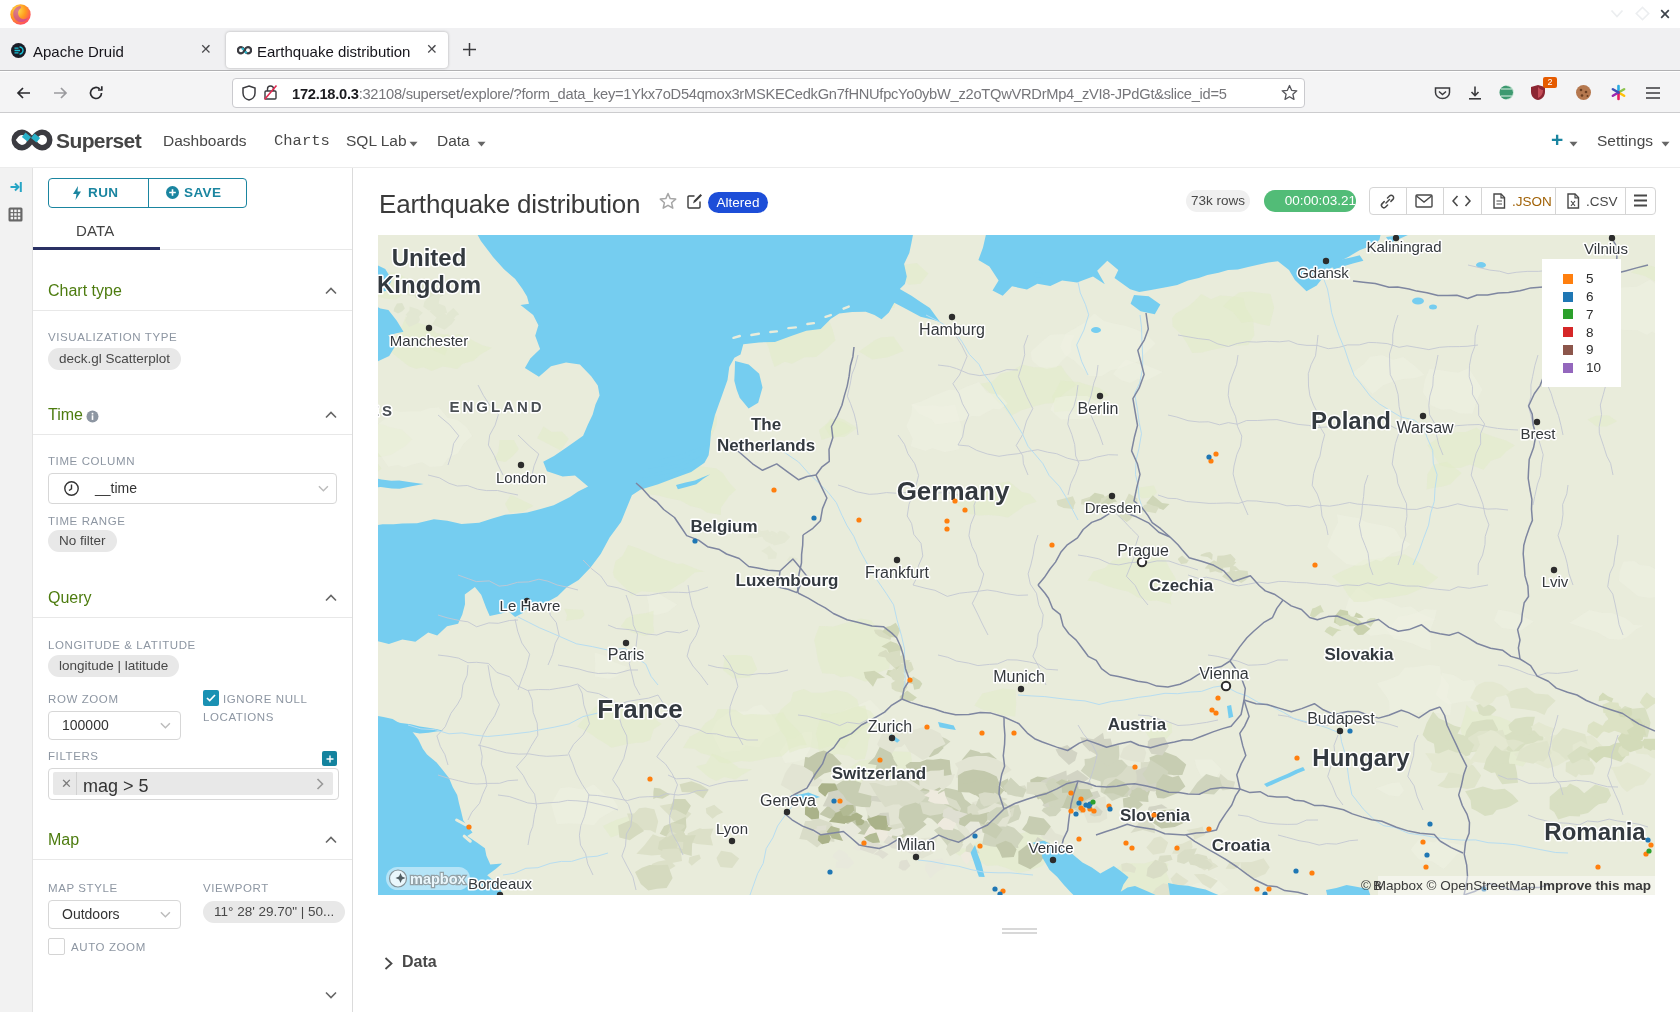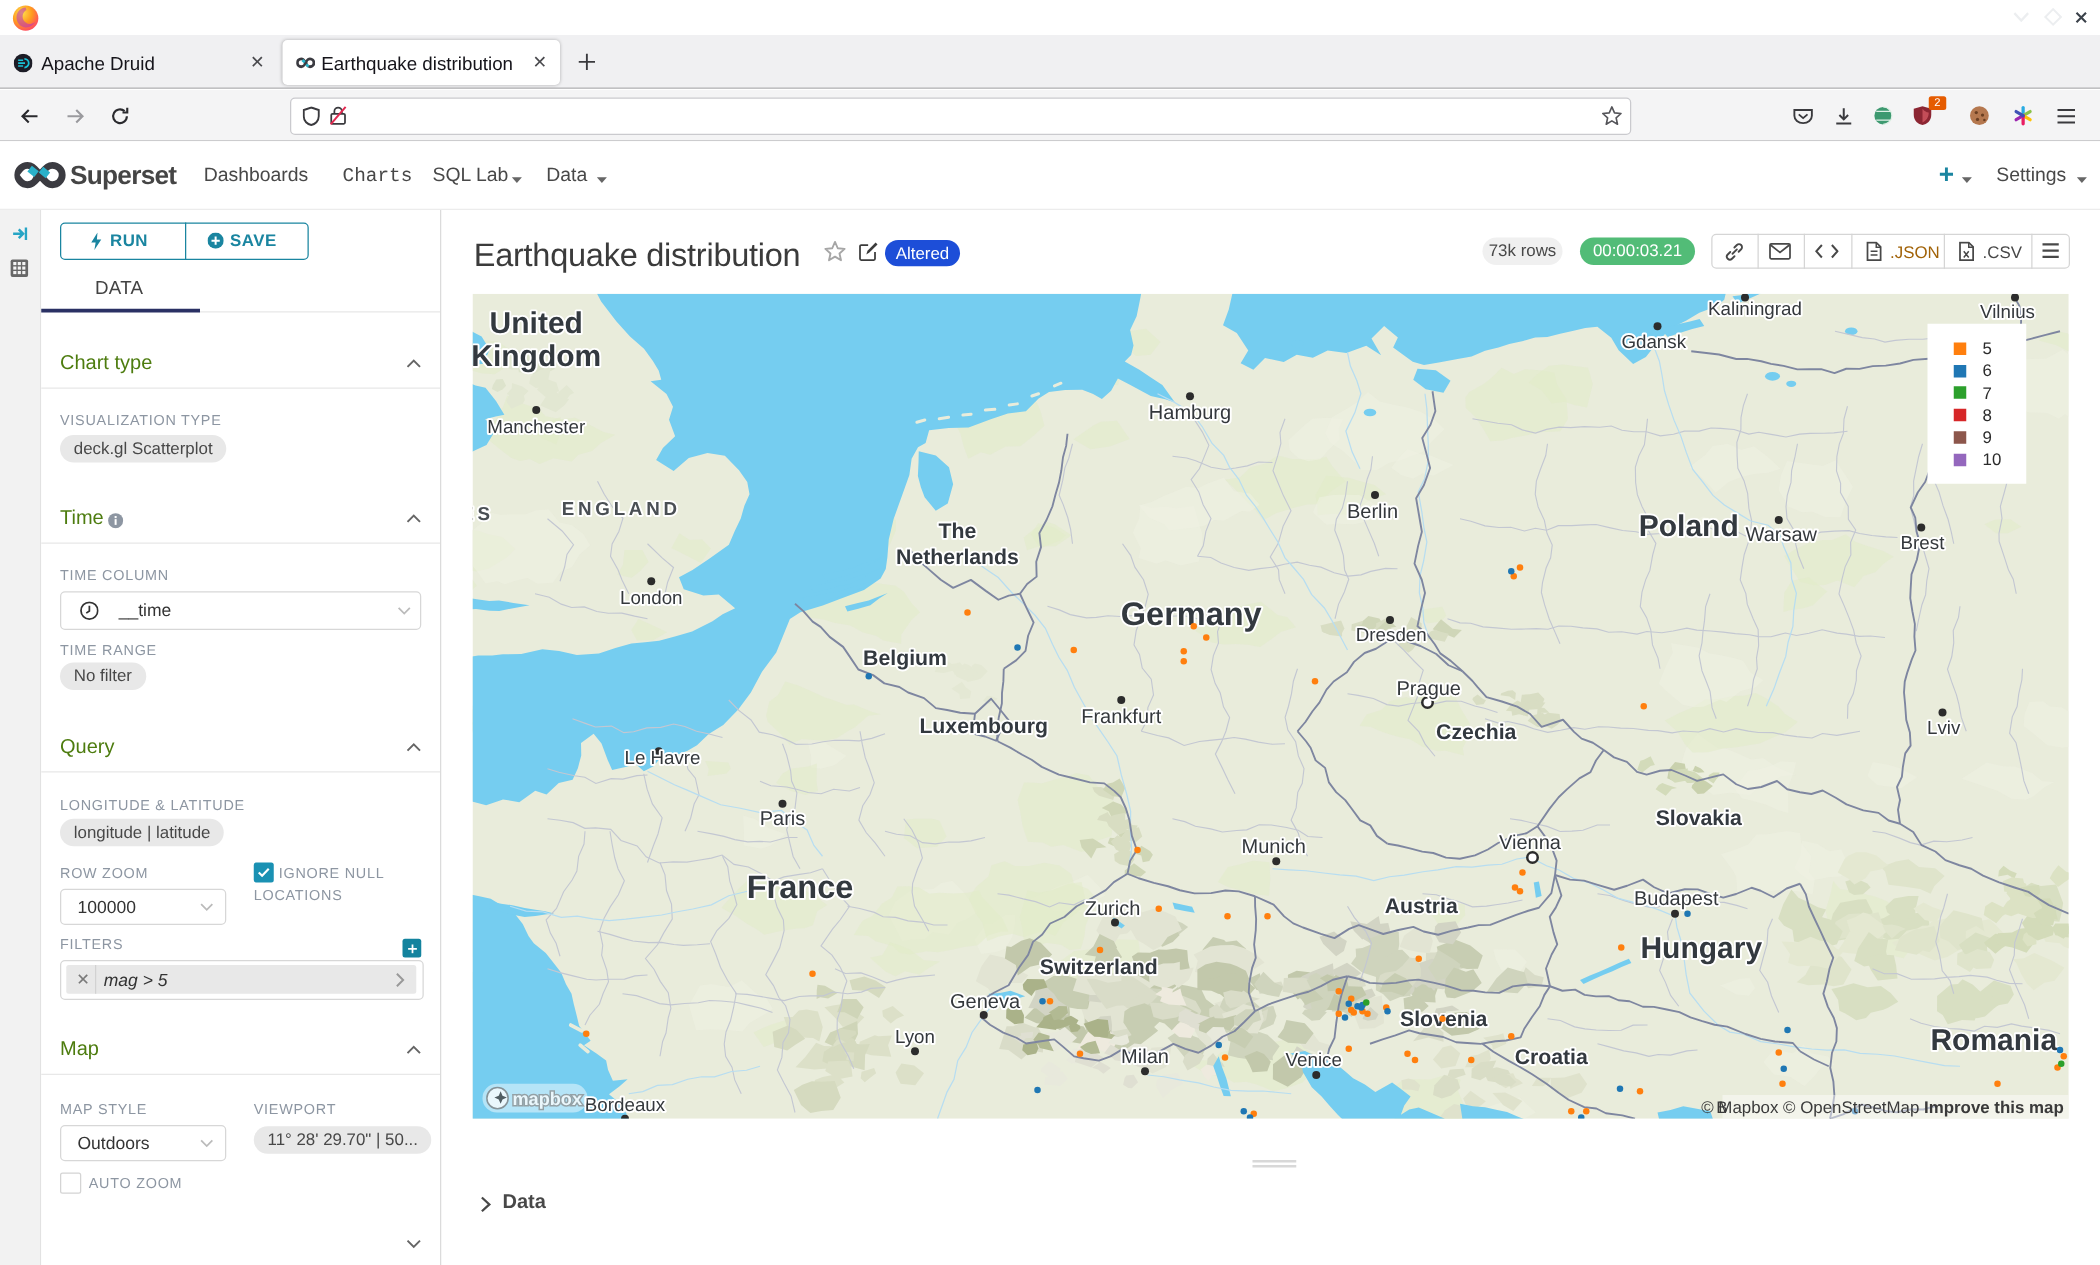--- a/index.html
+++ b/index.html
@@ -75,20 +75,21 @@
     </svg>
 <div class="abs urlbox"></div>
 <svg class="abs" style="left:242px;top:85px" width="14" height="16" viewBox="0 0 14 16">
       <path d="M7,1 L13,3 V8 C13,12 10,14.5 7,15 C4,14.5 1,12 1,8 V3 Z" fill="none" stroke="#3a3a3e" stroke-width="1.5"></path>
     </svg>
 <svg class="abs" style="left:263px;top:84px" width="15" height="17" viewBox="0 0 15 17">
       <rect x="2" y="7" width="11" height="8" rx="1" fill="none" stroke="#3a3a3e" stroke-width="1.4"></rect>
       <path d="M4.5,7 V5 a3,3 0 0 1 6,0 V7" fill="none" stroke="#3a3a3e" stroke-width="1.4"></path>
       <path d="M1.5,15.5 L13.5,1.5" stroke="#e22850" stroke-width="1.6"></path>
     </svg>
+<div class="abs" style="left:292px;top:86px;width:945px;overflow:hidden;white-space:nowrap;font-size:14.7px;letter-spacing:-0.28px;color:#76767a;"><b style="color:#1b1b1f;font-weight:700;">172.18.0.3</b>:32108/superset/explore/?form_data_key=1Ykx7oD54qmox3rMSKECedkGn7fHNUfpcYo0ybW_z2oTQwVRDrMp4_zVI8-JPdGt&amp;slice_id=5</div>
 <svg class="abs" style="left:1281px;top:84px" width="17" height="17" viewBox="0 0 17 17">
       <path d="M8.5,1.5 L10.6,6.3 L15.8,6.8 L11.9,10.3 L13,15.4 L8.5,12.7 L4,15.4 L5.1,10.3 L1.2,6.8 L6.4,6.3 Z" fill="none" stroke="#55555a" stroke-width="1.3" stroke-linejoin="round"></path>
     </svg>
 <svg class="abs" style="left:1434px;top:85px" width="17" height="16" viewBox="0 0 17 16">
       <path d="M1.5,3 h14 v4.5 a7,6 0 0 1 -14,0 Z" fill="none" stroke="#3a3a3e" stroke-width="1.5"></path>
       <path d="M5,6.5 l3.5,3 3.5,-3" fill="none" stroke="#3a3a3e" stroke-width="1.5"></path>
     </svg>
 <svg class="abs" style="left:1467px;top:85px" width="16" height="16" viewBox="0 0 16 16">
       <path d="M8,1.5 V10 M4.5,7 L8,10.5 L11.5,7" fill="none" stroke="#3a3a3e" stroke-width="1.6"></path>
       <path d="M2,13.8 H14" stroke="#3a3a3e" stroke-width="1.6"></path>
@@ -231,21 +232,21 @@
 <div class="abs lbl" style="left:203px;top:711px;">LOCATIONS</div>
 <div class="abs lbl" style="left:48px;top:750px;">FILTERS</div>
 <div class="abs" style="left:322px;top:751px;width:15px;height:15px;background:#13839e;border-radius:2px;"></div>
 <svg class="abs" style="left:325.5px;top:754.5px" width="8" height="8" viewBox="0 0 8 8">
       <path d="M4,0.5 V7.5 M0.5,4 H7.5" stroke="#fff" stroke-width="1.4"></path>
     </svg>
 <div class="abs selbox" style="left:48px;top:768px;width:291px;height:32px;"></div>
 <div class="abs" style="left:53px;top:772px;width:280px;height:23px;background:#e8e8e8;border-radius:2px;"></div>
 <div class="abs" style="left:61px;top:776px;font-size:13px;color:#7a7a7a;">✕</div>
 <div class="abs" style="left:76px;top:772px;width:1px;height:23px;background:#d2d2d2;"></div>
-<div class="abs" style="left:83px;top:776px;font-size:14px;color:#333;font-style:italic;">mag &gt; 5</div>
+<div class="abs" style="left:83px;top:776px;font-size:18px;color:#333;">mag &gt; 5</div>
 <svg class="abs" style="left:316px;top:778px" width="8" height="12" viewBox="0 0 8 12">
       <path d="M1.5,1 L6.5,6 L1.5,11" fill="none" stroke="#999" stroke-width="1.6"></path>
     </svg>
 <div class="abs sechead" style="left:48px;top:831px;">Map</div>
     <svg class="abs" style="left:325px;top:836px" width="12.0" height="8.0" viewBox="0 0 12 8">
       <path d="M1,6.5 L6,1.5 L11,6.5" fill="none" stroke="#666" stroke-width="1.6"></path>
     </svg>
     <div class="abs secline" style="left:33px;top:859px;width:319px;"></div>
 <div class="abs lbl" style="left:48px;top:882px;">MAP STYLE</div>
 <div class="abs lbl" style="left:203px;top:882px;">VIEWPORT</div>
@@ -264,21 +265,21 @@
 <div class="abs" style="left:379px;top:189px;font-size:26px;letter-spacing:-0.2px;color:#3b3b3b;">Earthquake distribution</div>
 <svg class="abs" style="left:659px;top:192px" width="18" height="18" viewBox="0 0 18 18">
       <path d="M9,1.5 L11.2,6.6 L16.7,7.1 L12.6,10.8 L13.8,16.2 L9,13.3 L4.2,16.2 L5.4,10.8 L1.3,7.1 L6.8,6.6 Z" fill="none" stroke="#a6a6a6" stroke-width="1.5" stroke-linejoin="round"></path>
     </svg>
 <svg class="abs" style="left:687px;top:193px" width="16" height="16" viewBox="0 0 16 16">
       <path d="M13,8.5 V14 a1,1 0 0 1 -1,1 H2 a1,1 0 0 1 -1,-1 V4 a1,1 0 0 1 1,-1 H7.5" fill="none" stroke="#3b3b3b" stroke-width="1.4"></path>
       <path d="M6,10.5 L7,7.5 L13.5,1 L15,2.5 L8.5,9 Z" fill="#3b3b3b"></path>
     </svg>
 <div class="abs" style="left:708px;top:192px;width:60px;height:21px;background:#1d4ed8;border-radius:10.5px;color:#fff;font-size:13.5px;text-align:center;line-height:21px;">Altered</div>
 <div class="abs" style="left:1186px;top:190px;width:64px;height:22px;background:#f0f0f0;border-radius:11px;color:#484848;font-size:13.5px;text-align:center;line-height:22px;">73k rows</div>
-<div class="abs" style="left:1264px;top:190px;width:92px;height:22px;background:#52bc77;border-radius:11px;color:#fff;font-size:13.5px;text-align:center;line-height:22px;">00:00:03.21</div>
+<div class="abs" style="left:1264px;top:190px;width:92px;height:22px;background:#52bc77;border-radius:11px;color:#fff;font-size:13.5px;text-align:right;line-height:22px;">00:00:03.21</div>
 <div class="abs" style="left:1369px;top:187px;width:287px;height:28px;border:1px solid #d5d5d5;border-radius:4px;background:#fff;"></div>
 <div class="abs" style="left:1406px;top:187px;width:1px;height:28px;background:#d5d5d5;"></div>
 <div class="abs" style="left:1443px;top:187px;width:1px;height:28px;background:#d5d5d5;"></div>
 <div class="abs" style="left:1481px;top:187px;width:1px;height:28px;background:#d5d5d5;"></div>
 <div class="abs" style="left:1555px;top:187px;width:1px;height:28px;background:#d5d5d5;"></div>
 <div class="abs" style="left:1625px;top:187px;width:1px;height:28px;background:#d5d5d5;"></div>
 <svg class="abs" style="left:1379px;top:193px" width="17" height="17" viewBox="0 0 17 17">
       <g fill="none" stroke="#484848" stroke-width="1.5" stroke-linecap="round">
         <path d="M7,10 L10.5,6.5"></path>
         <path d="M8.5,5 l2,-2 a2.4,2.4 0 0 1 3.4,3.4 l-2,2"></path>

